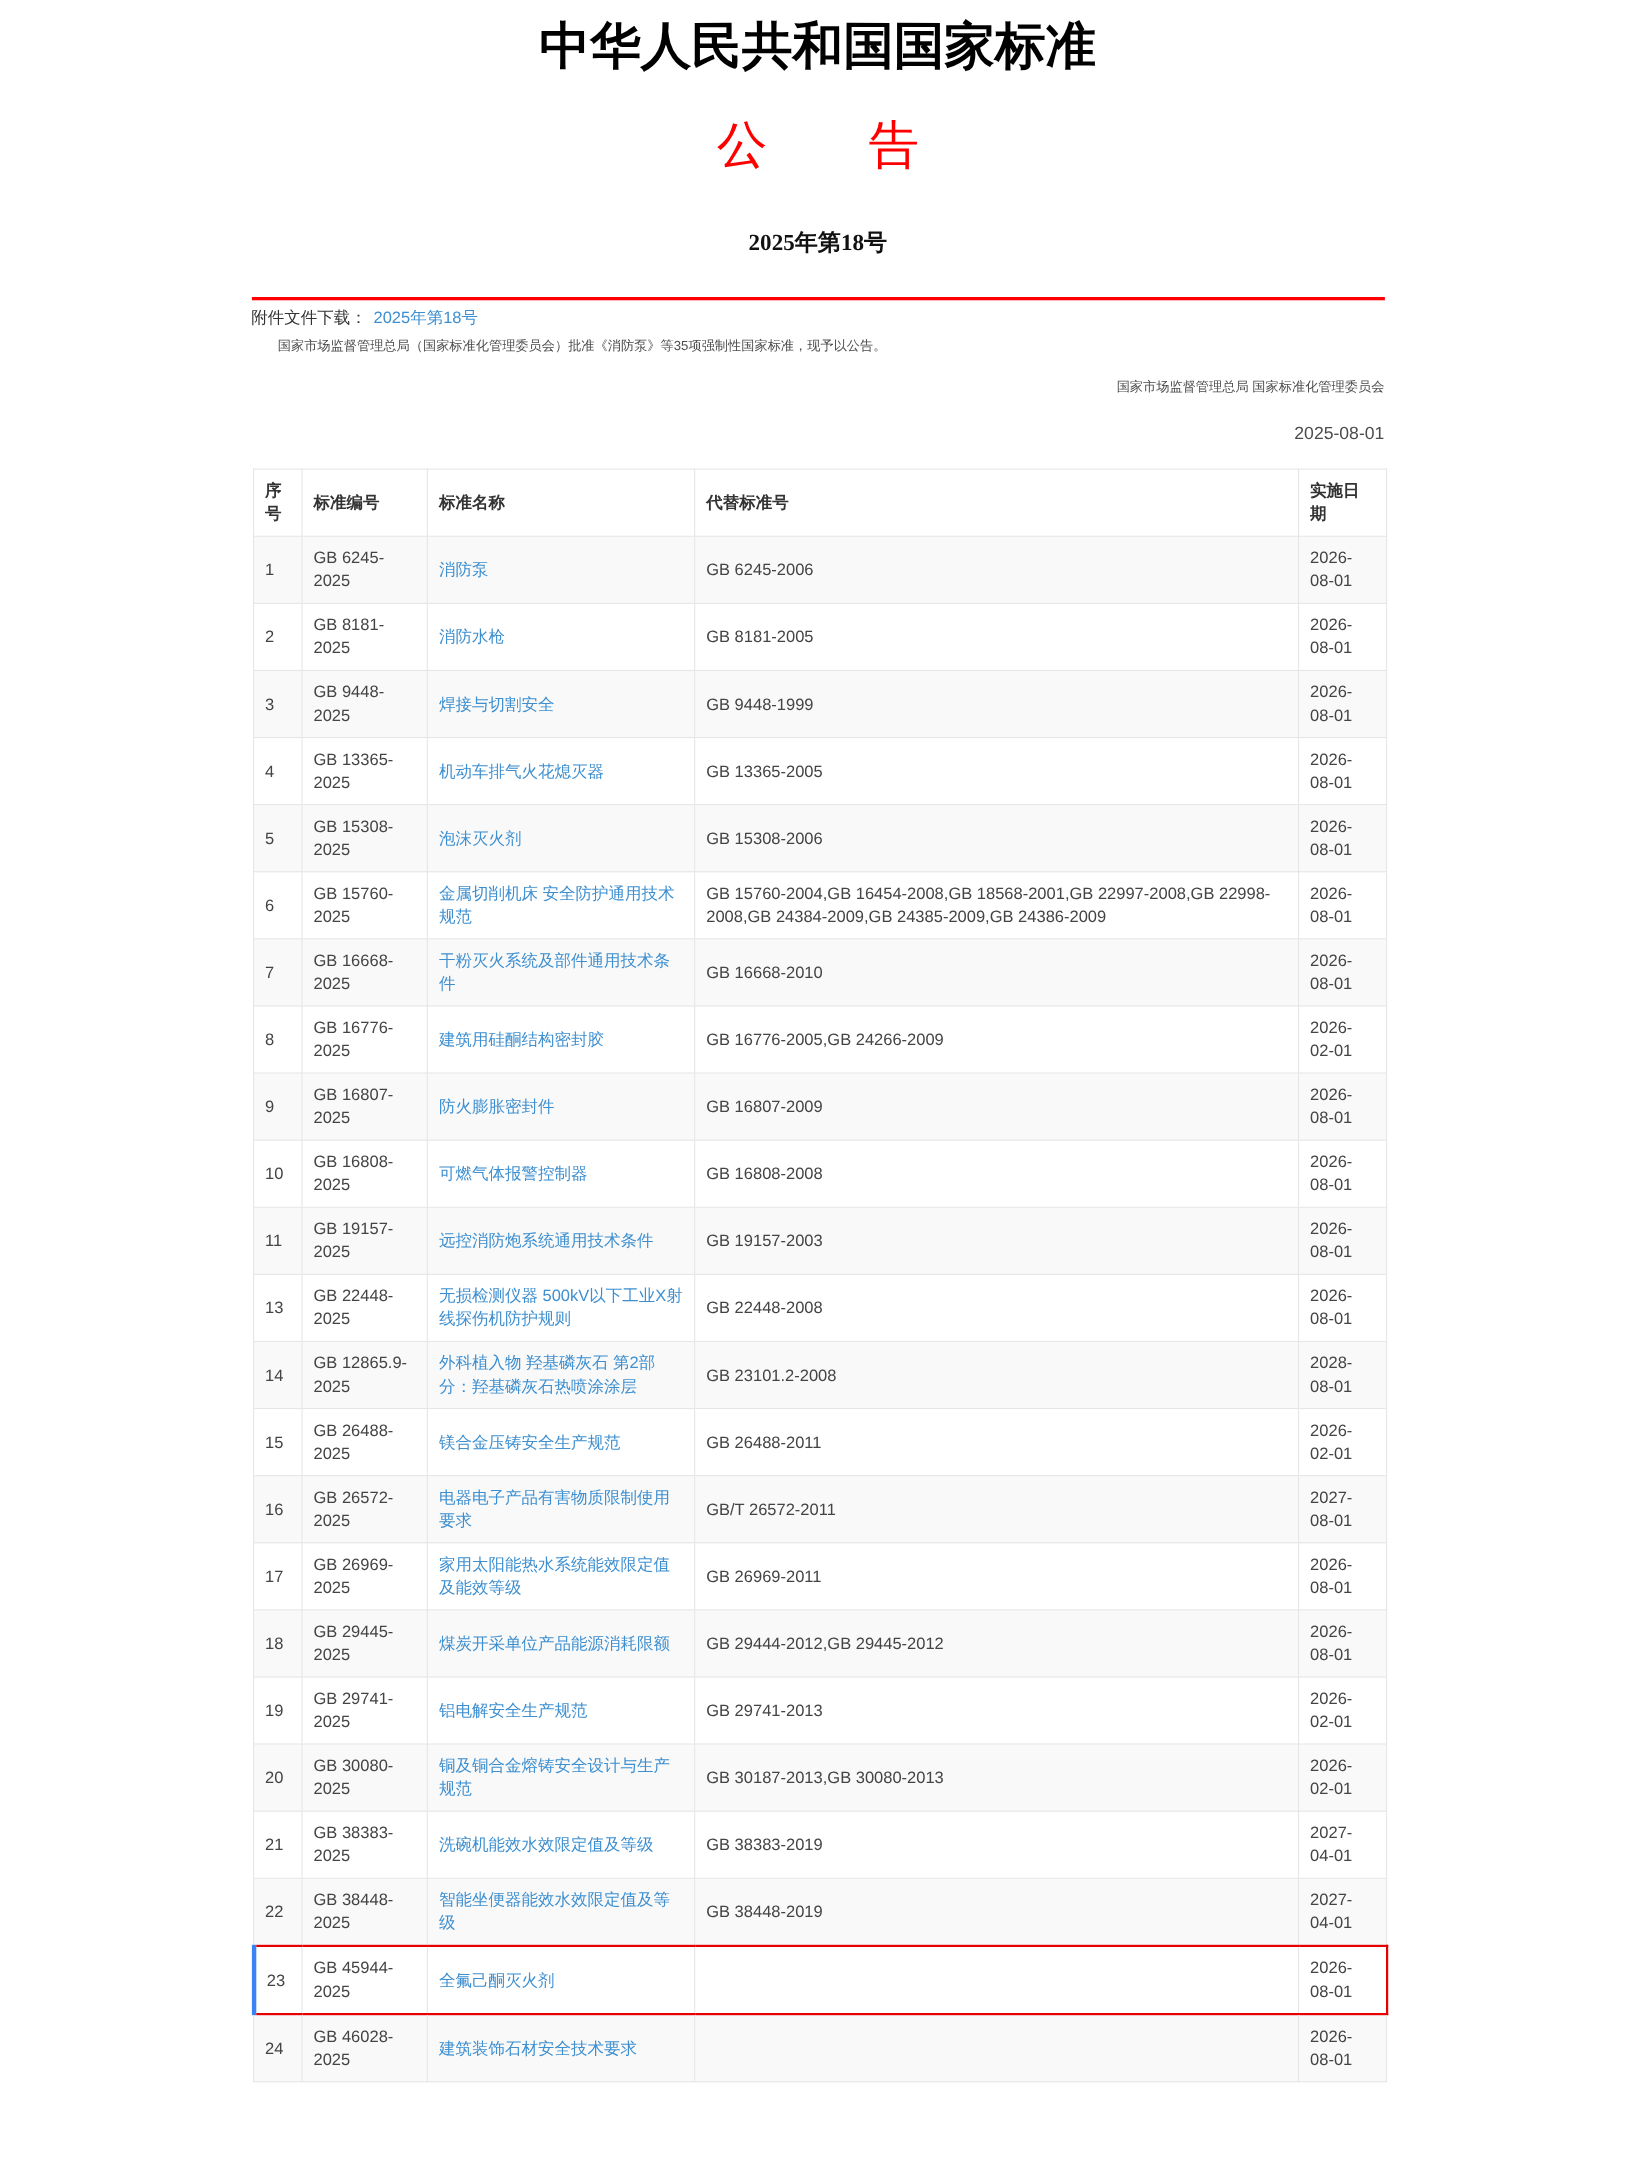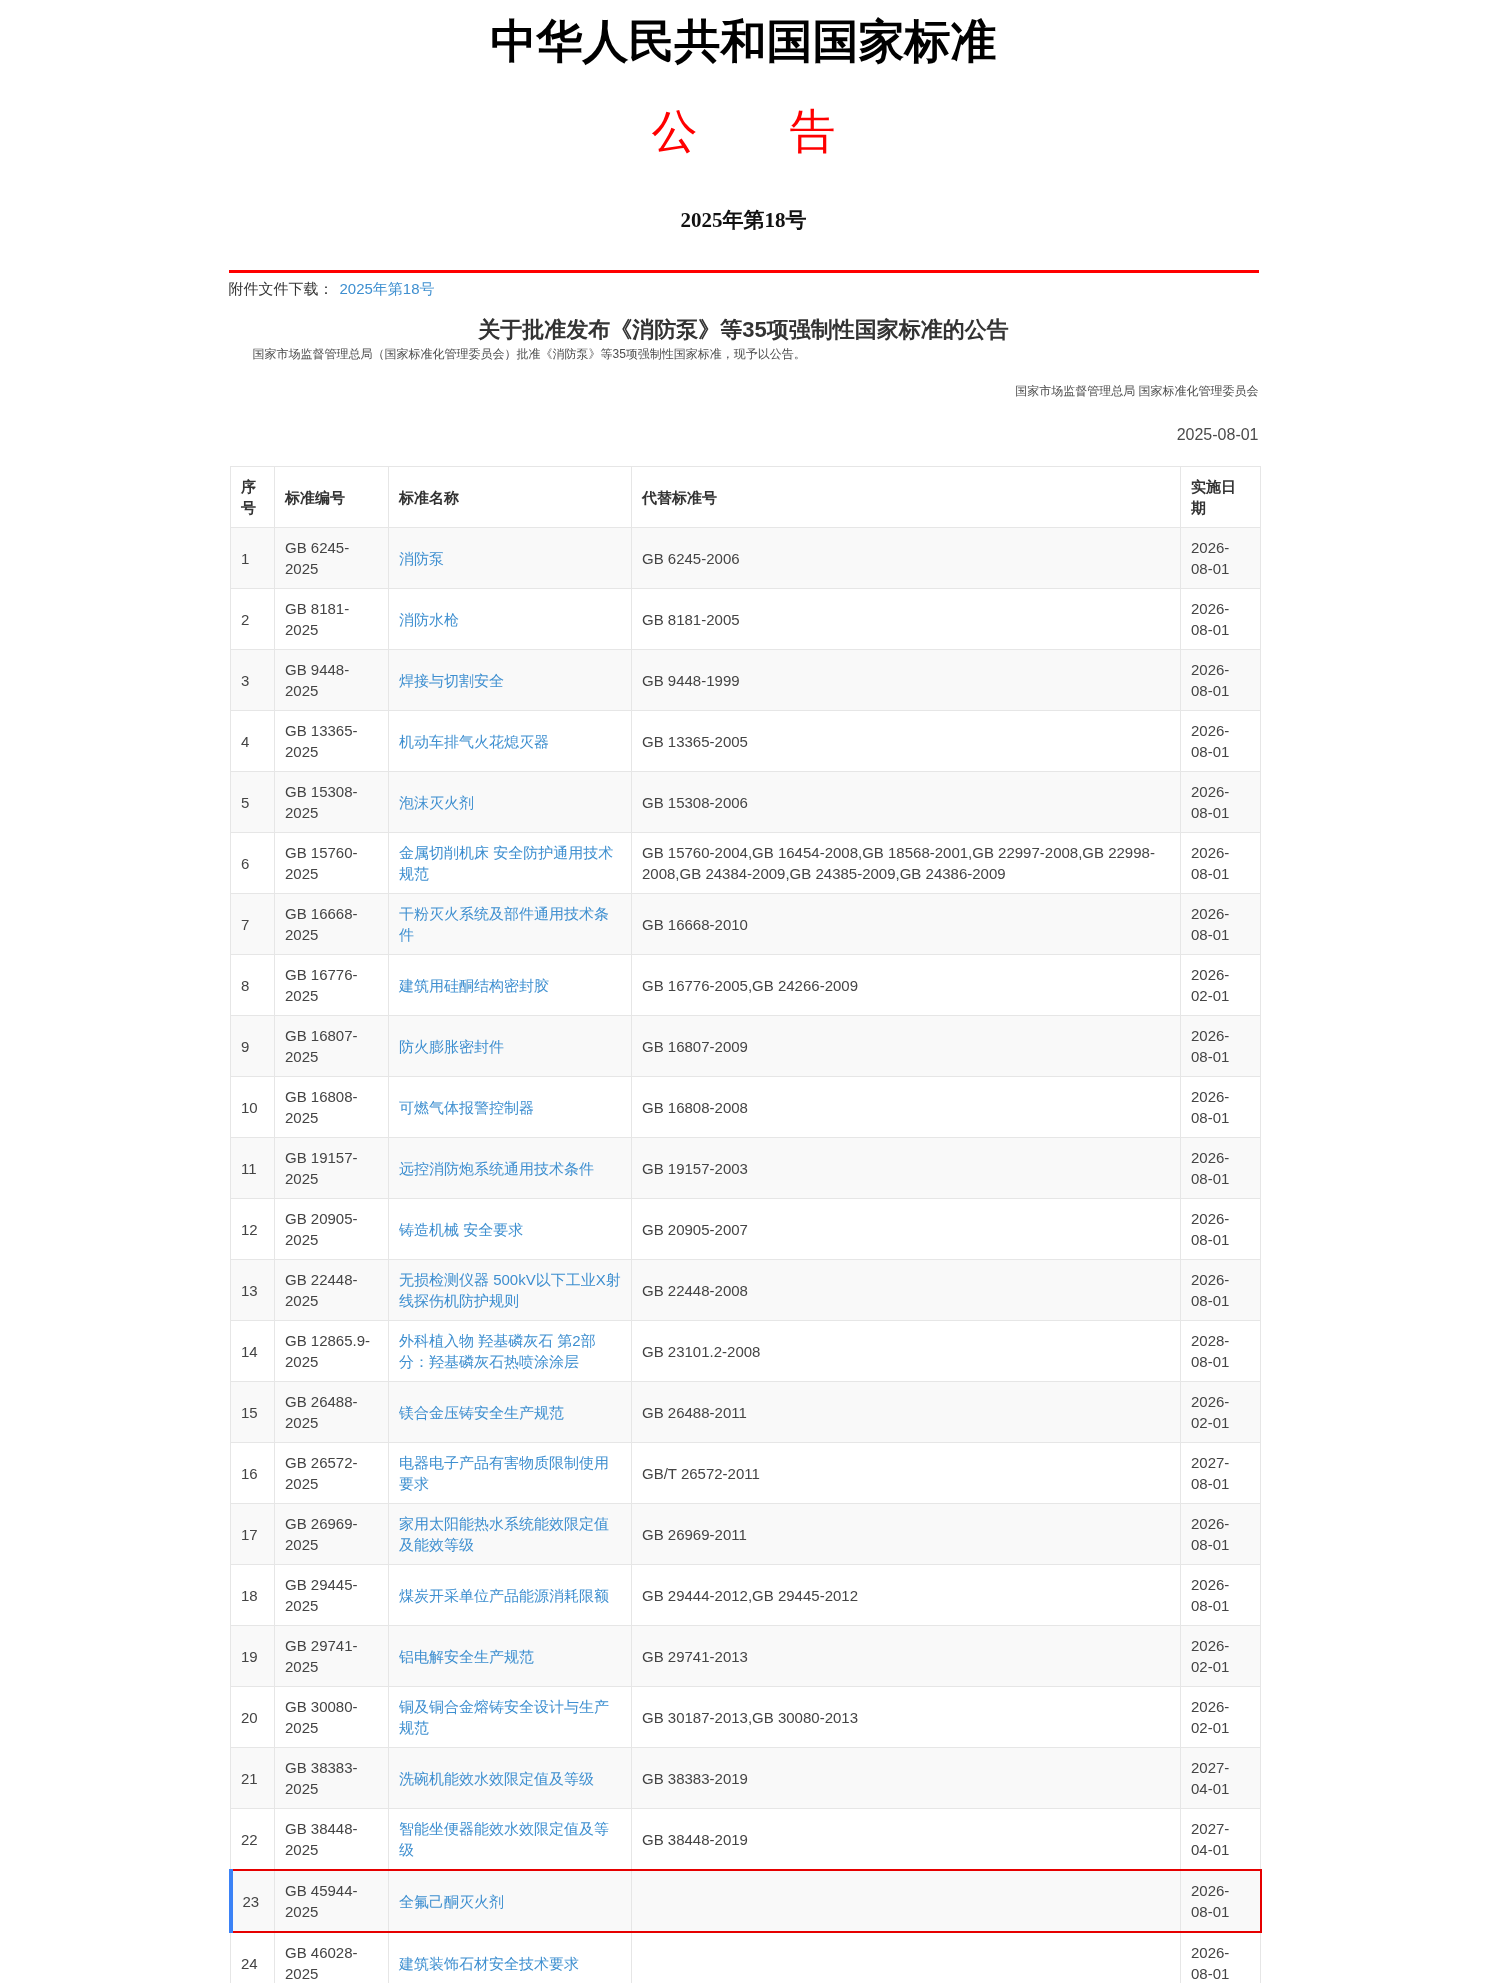--- a/index.html
+++ b/index.html
@@ -115,21 +115,20 @@
   <div class="doc-subtitle">公　　告</div>
 
   <div class="issue-number">2025年第18号</div>
 
   <div class="red-divider"></div>
 
   <div class="attachment-row">
     <span>附件文件下载：</span><span class="link">2025年第18号</span>
   </div>
 
-  <div class="notice-title">关于批准发布《消防泵》等35项强制性国家标准的公告</div>
 
   <div class="notice-body">国家市场监督管理总局（国家标准化管理委员会）批准《消防泵》等35项强制性国家标准，现予以公告。</div>
 
   <div class="signature">国家市场监督管理总局 国家标准化管理委员会</div>
 
   <div class="publish-date">2025-08-01</div>
 
   <table class="standards">
     <colgroup>
       <col style="width:44px">
@@ -219,27 +218,20 @@
           <td>2026-08-01</td>
         </tr>
         <tr>
           <td>11</td>
           <td>GB 19157-2025</td>
           <td><span class="link">远控消防炮系统通用技术条件</span></td>
           <td>GB 19157-2003</td>
           <td>2026-08-01</td>
         </tr>
         <tr>
-          <td>12</td>
-          <td>GB 20905-2025</td>
-          <td><span class="link">铸造机械 安全要求</span></td>
-          <td>GB 20905-2007</td>
-          <td>2026-08-01</td>
-        </tr>
-        <tr>
           <td>13</td>
           <td>GB 22448-2025</td>
           <td><span class="link">无损检测仪器 500kV以下工业X射线探伤机防护规则</span></td>
           <td>GB 22448-2008</td>
           <td>2026-08-01</td>
         </tr>
         <tr>
           <td>14</td>
           <td>GB 12865.9-2025</td>
           <td><span class="link">外科植入物 羟基磷灰石 第2部分：羟基磷灰石热喷涂涂层</span></td>

